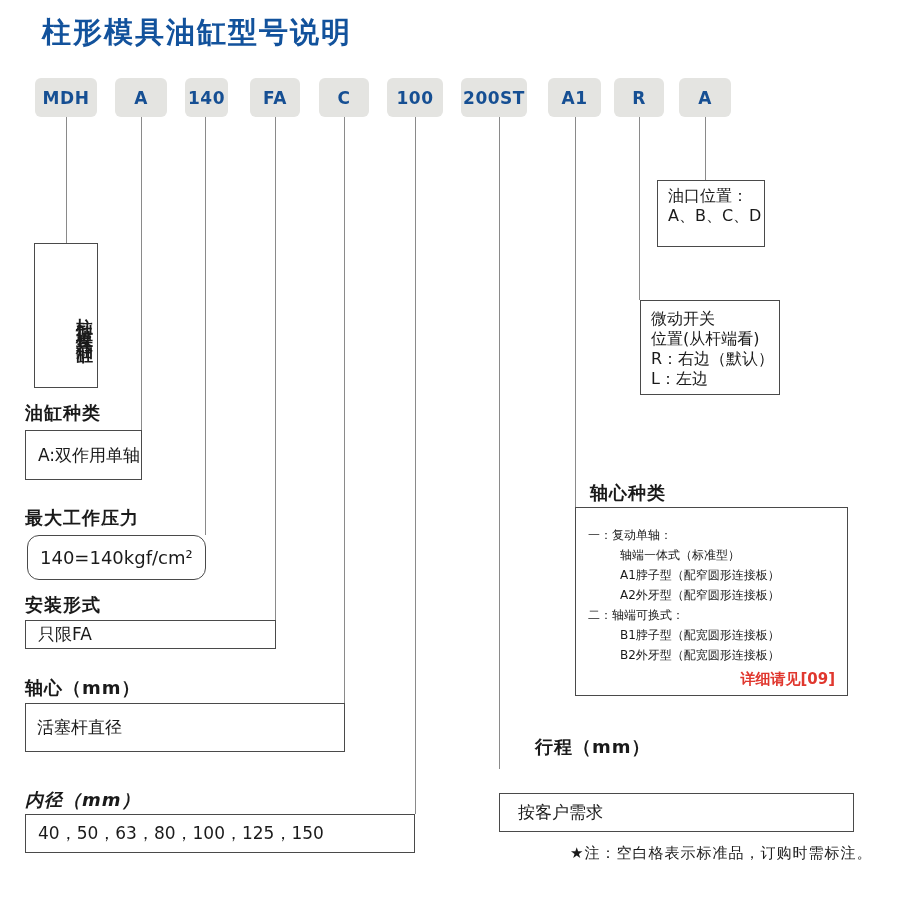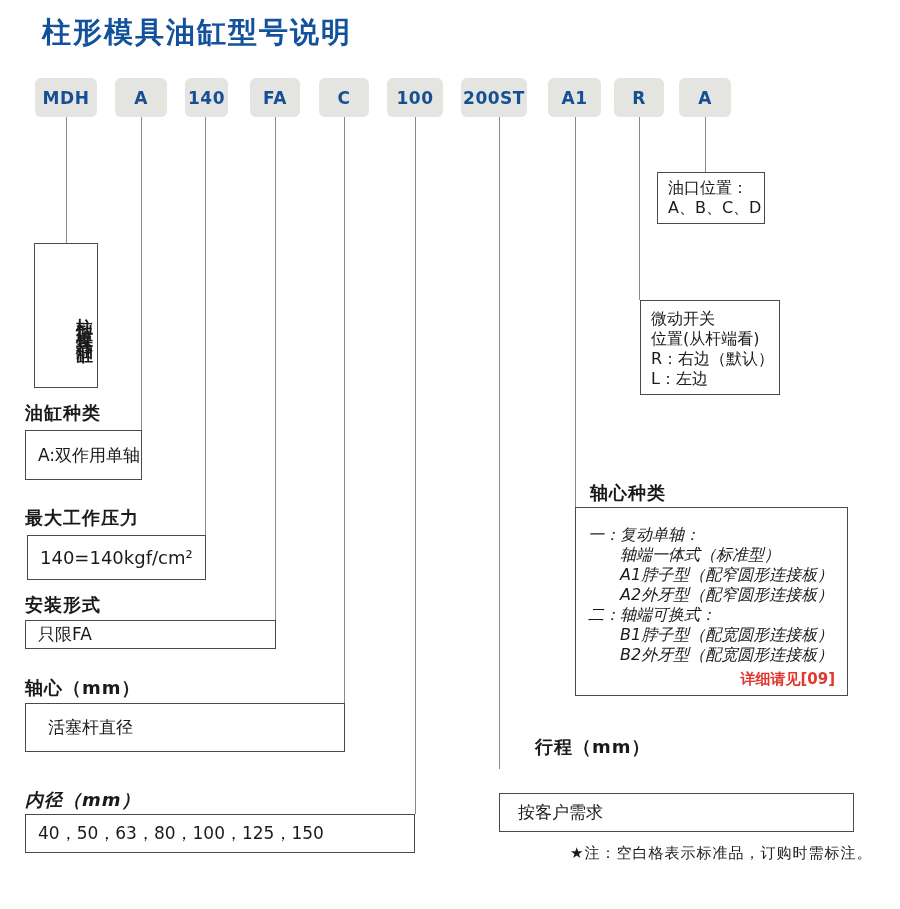--- a/index.html
+++ b/index.html
@@ -31,21 +31,21 @@
     white-space:nowrap; letter-spacing:1px;
   }
   .vtext {
     display:flex; justify-content:center; align-items:flex-start;
     writing-mode:vertical-rl; text-orientation:upright;
     font-size:17px; font-weight:bold; letter-spacing:6px;
     padding-top:13px;
   }
   .mline { font-size:16px; line-height:20px; white-space:nowrap; }
   .shaft-box { padding:17px 8px 0 12px; }
-  .shaft-line { font-size:16px; line-height:20px; white-space:nowrap;font-style:italic; }
+  .shaft-line { font-size:12px; line-height:20px; white-space:nowrap; }
   .shaft-line.indent { padding-left:32px; }
   .shaft-note {
     font-size:15px; color:#e0372e; text-align:right;
     padding-right:4px; margin-top:5px; font-weight:bold;
   }
   .micro-box { padding:8px 0 0 10px; }
   .port-box { padding:5px 0 0 10px; }
   .footnote {
     position:absolute; left:570px; top:844px;
     font-size:15px; color:#1a1a1a; white-space:nowrap; letter-spacing:1px;
@@ -79,27 +79,27 @@
   <div class="vline" style="left:575px;top:117px;height:390px;"></div>
   <div class="vline" style="left:639px;top:117px;height:183px;"></div>
   <div class="vline" style="left:705px;top:117px;height:66px;"></div>
 
   <div class="wbox vtext" style="left:34px;top:243px;width:64px;height:145px;">柱型模具油缸</div>
 
   <div class="lbl" style="left:25px;top:401px;">油缸种类</div>
   <div class="wbox single" style="left:25px;top:430px;width:117px;height:50px;">A:双作用单轴</div>
 
   <div class="lbl" style="left:25px;top:506px;">最大工作压力</div>
-  <div class="wbox single" style="left:27px;top:535px;width:179px;height:45px;font-size:18px;">140=140kgf/cm²</div>
+  <div class="wbox single" style="left:27px;top:535px;width:179px;height:45px;font-size:18px;border-radius:12px;">140=140kgf/cm²</div>
 
   <div class="lbl" style="left:25px;top:593px;">安装形式</div>
   <div class="wbox single" style="left:25px;top:620px;width:251px;height:29px;">只限FA</div>
 
   <div class="lbl" style="left:25px;top:676px;">轴心（mm）</div>
-  <div class="wbox single" style="left:25px;top:703px;width:320px;height:49px;padding-left:22px;">活塞杆直径</div>
+  <div class="wbox single" style="left:25px;top:703px;width:320px;height:49px;padding-left:11px;">活塞杆直径</div>
 
   <div class="lbl" style="left:25px;top:788px;font-style:italic;">内径（mm）</div>
   <div class="wbox single" style="left:25px;top:814px;width:390px;height:39px;">40，50，63，80，100，125，150</div>
 
   <div class="lbl" style="left:535px;top:735px;">行程（mm）</div>
   <div class="wbox single" style="left:499px;top:769px;width:355px;height:39px;padding-left:18px;margin-top:24px;">按客户需求</div>
 
   <div class="lbl" style="left:590px;top:481px;">轴心种类</div>
   <div class="wbox shaft-box" style="left:575px;top:507px;width:273px;height:189px;">
     <div class="shaft-line">一：复动单轴：</div>
@@ -112,20 +112,20 @@
     <div class="shaft-note">详细请见[09]</div>
   </div>
 
   <div class="wbox micro-box" style="left:640px;top:300px;width:140px;height:95px;">
     <div class="mline">微动开关</div>
     <div class="mline">位置(从杆端看)</div>
     <div class="mline">R：右边（默认）</div>
     <div class="mline">L：左边</div>
   </div>
 
-  <div class="wbox port-box" style="left:657px;top:172px;width:108px;height:52px;">
+  <div class="wbox port-box" style="left:657px;top:180px;width:108px;height:67px;">
     <div class="mline">油口位置：</div>
     <div class="mline">A、B、C、D</div>
   </div>
 
   <div class="footnote">★注：空白格表示标准品，订购时需标注。</div>
 
 </div>
 
 </body></html>

